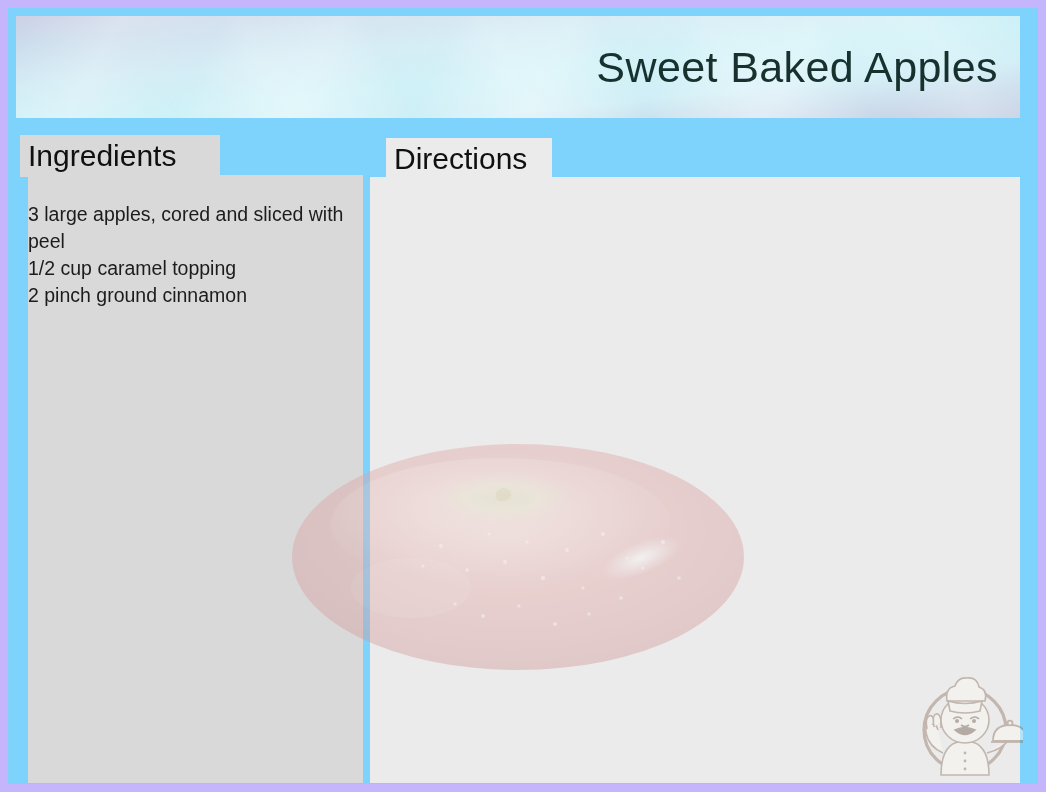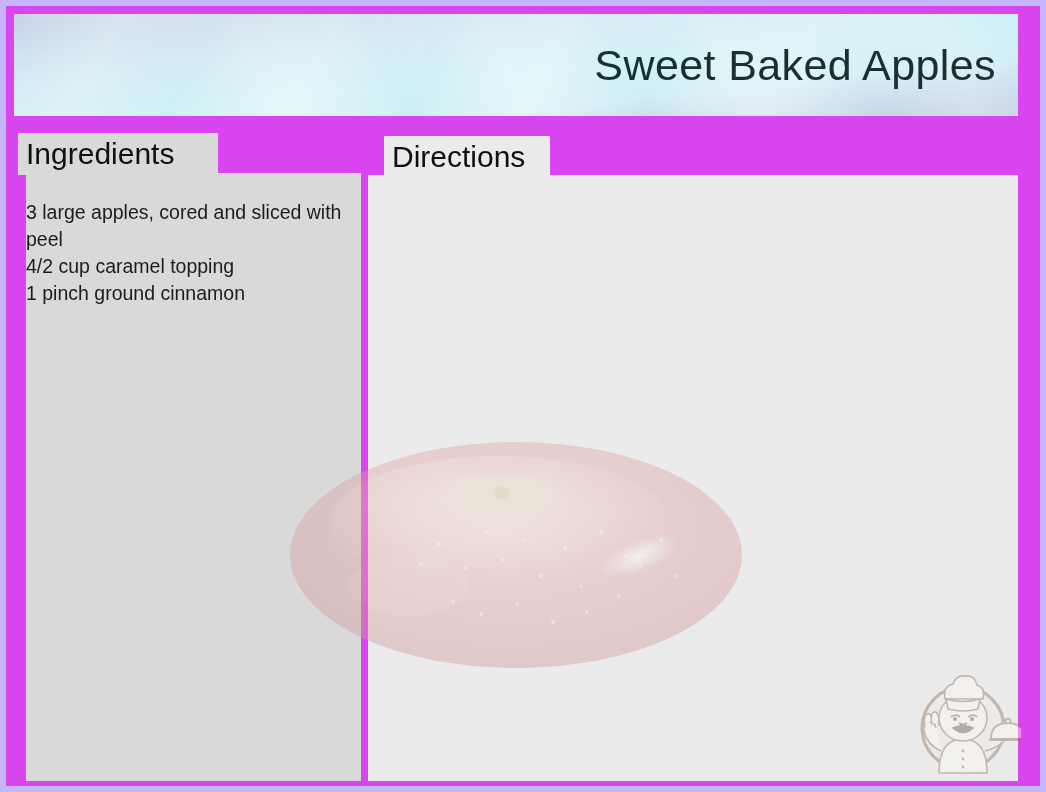--- a/index.html
+++ b/index.html
@@ -10,22 +10,22 @@
   }
   body {
     font-family: "Liberation Sans", sans-serif;
   }
 
   
   .slide {
     position: relative;
     width: 1046px;
     height: 792px;
-    background: #d946ef;
-    border: 6px solid #c4b5fd;
+    background: #7dd3fc;
+    border: 8px solid #c4b5fd;
     box-sizing: border-box;
     overflow: hidden;
   }
 
   
   .title-banner {
     position: absolute;
     left: 8px;
     top: 8px;
     width: 1004px;
@@ -184,22 +184,22 @@
   <div class="title-banner">
     <div class="banner-title">Sweet Baked Apples</div>
   </div>
 
   <div class="panel panel-ingredients"></div>
   <div class="tab tab-ingredients">
     <span class="tab-label">Ingredients</span>
   </div>
   <div class="ingredients-list">
     <div class="ing-line">3 large apples, cored and sliced with peel</div>
-    <div class="ing-line">4/2 cup caramel topping</div>
-    <div class="ing-line">1 pinch ground cinnamon</div>
+    <div class="ing-line">1/2 cup caramel topping</div>
+    <div class="ing-line">2 pinch ground cinnamon</div>
   </div>
 
   <div class="panel panel-directions"></div>
   <div class="tab tab-directions">
     <span class="tab-label">Directions</span>
   </div>
 
   <div class="apple-wrap">
     <svg class="apple-svg" viewBox="0 0 455 235" xmlns="http://www.w3.org/2000/svg" aria-hidden="true">
       <defs>

